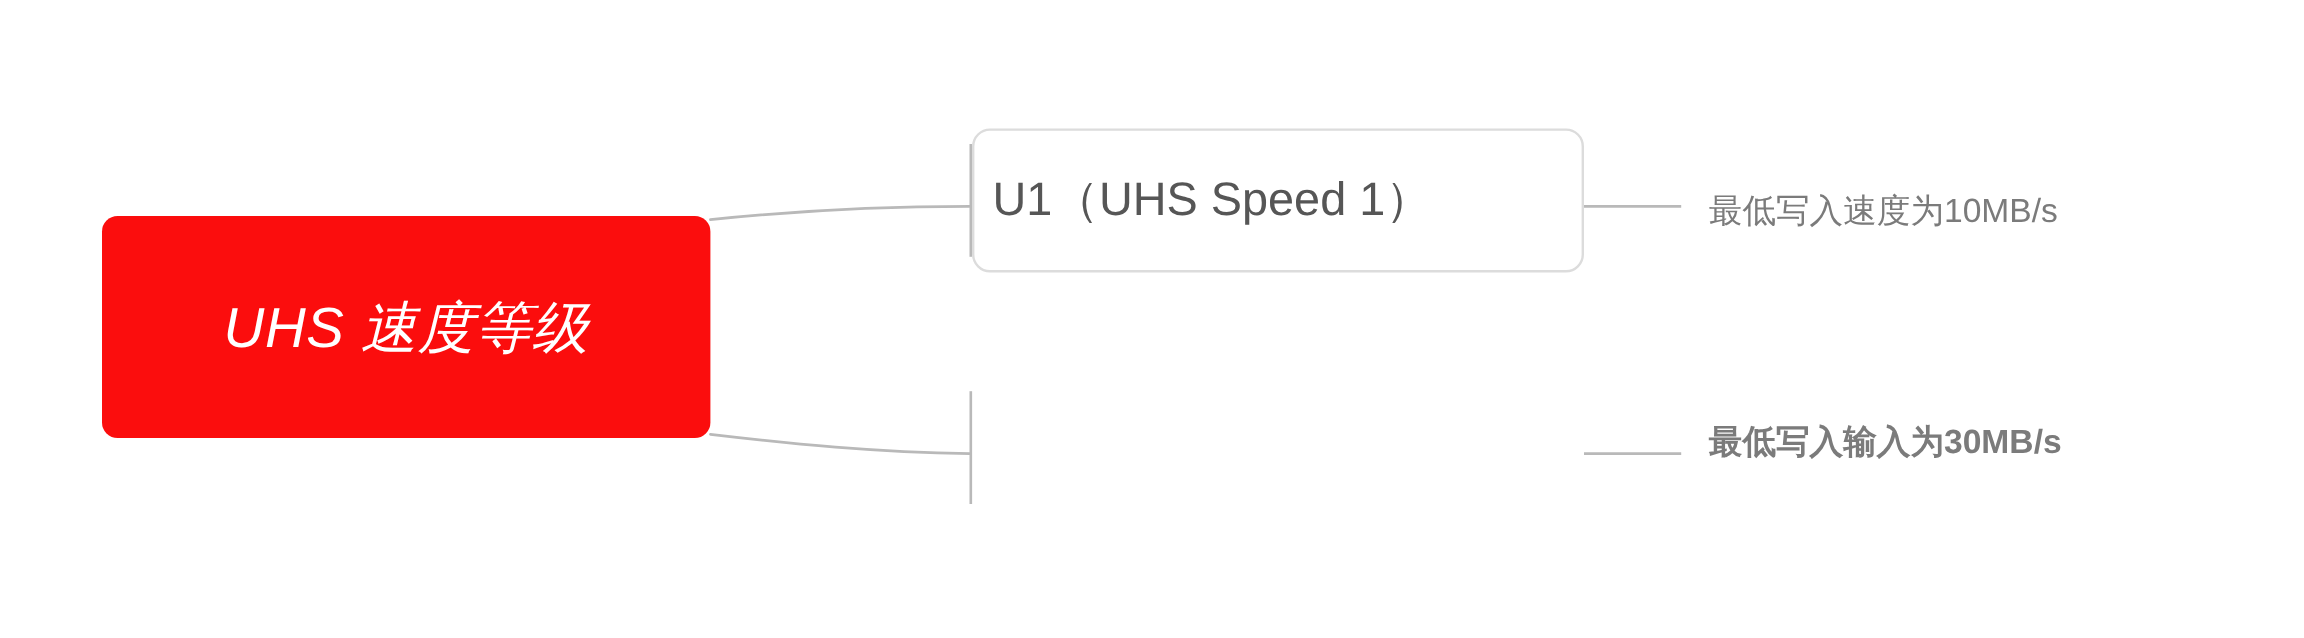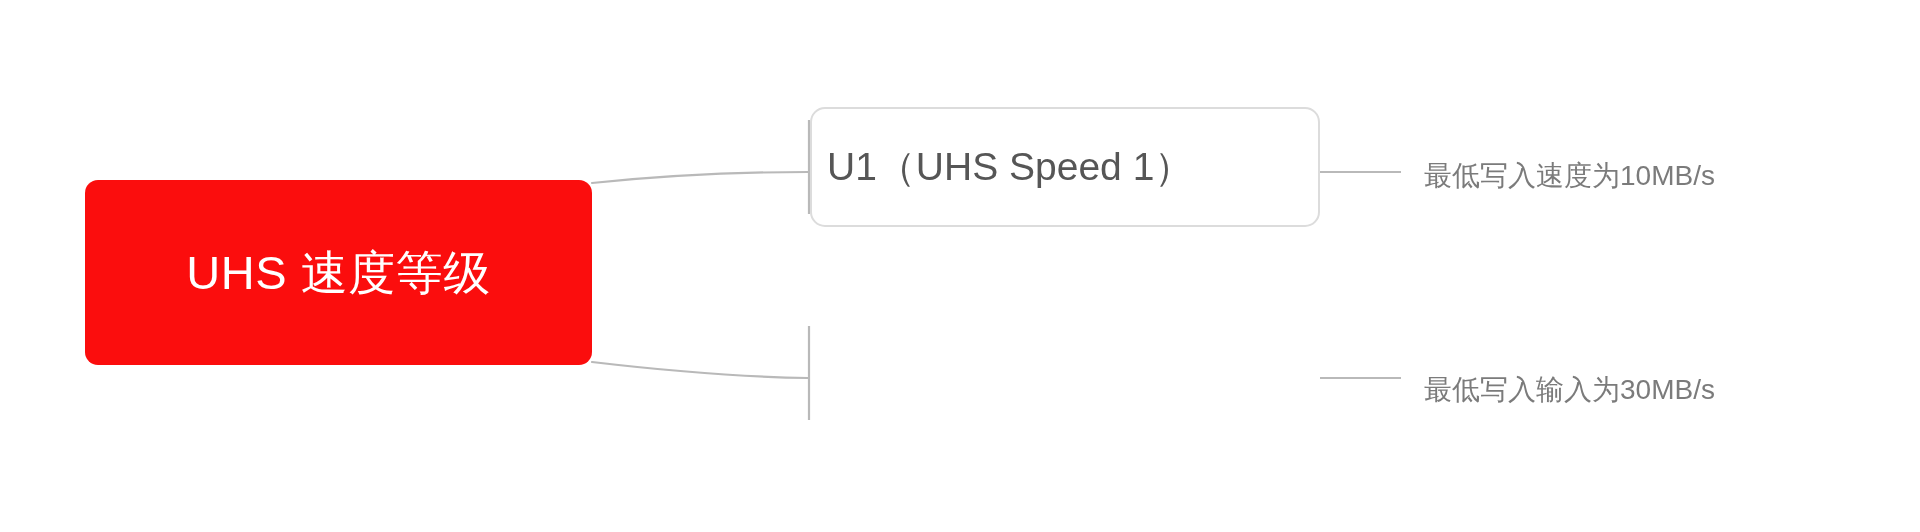--- a/index.html
+++ b/index.html
@@ -49,20 +49,21 @@
     left: 85px;
     top: 180px;
     width: 507px;
     height: 185px;
     box-sizing: border-box;
     background: #fb0d0d;
     border-radius: 13px;
     display: flex;
     align-items: center;
     justify-content: center;
+    font-style: italic;
   }
   #root-node .root-label {
     color: #ffffff;
     font-size: 47px;
     font-weight: 400;
     letter-spacing: 0.5px;
     line-height: 1.1;
     white-space: nowrap;
   }
 
@@ -95,21 +96,21 @@
     position: absolute;
     left: 1424px;
     color: #7b7b7b;
     font-size: 28px;
     font-weight: 400;
     line-height: 1.1;
     white-space: nowrap;
     transform: translateY(-50%);
   }
   #leaf-label-0 { top: 176px; }
-  #leaf-label-1 { top: 390px; }
+  #leaf-label-1 { top: 369px; font-weight: bold; }
 </style>
 </head>
 <body>
 
 <div id="canvas">
 
   <svg id="connectors" viewBox="0 0 1920 532" width="1920" height="532" xmlns="http://www.w3.org/2000/svg">
 
     <path class="edge" d="M 592 183 C 660 176, 730 172, 808 172"></path>
 

